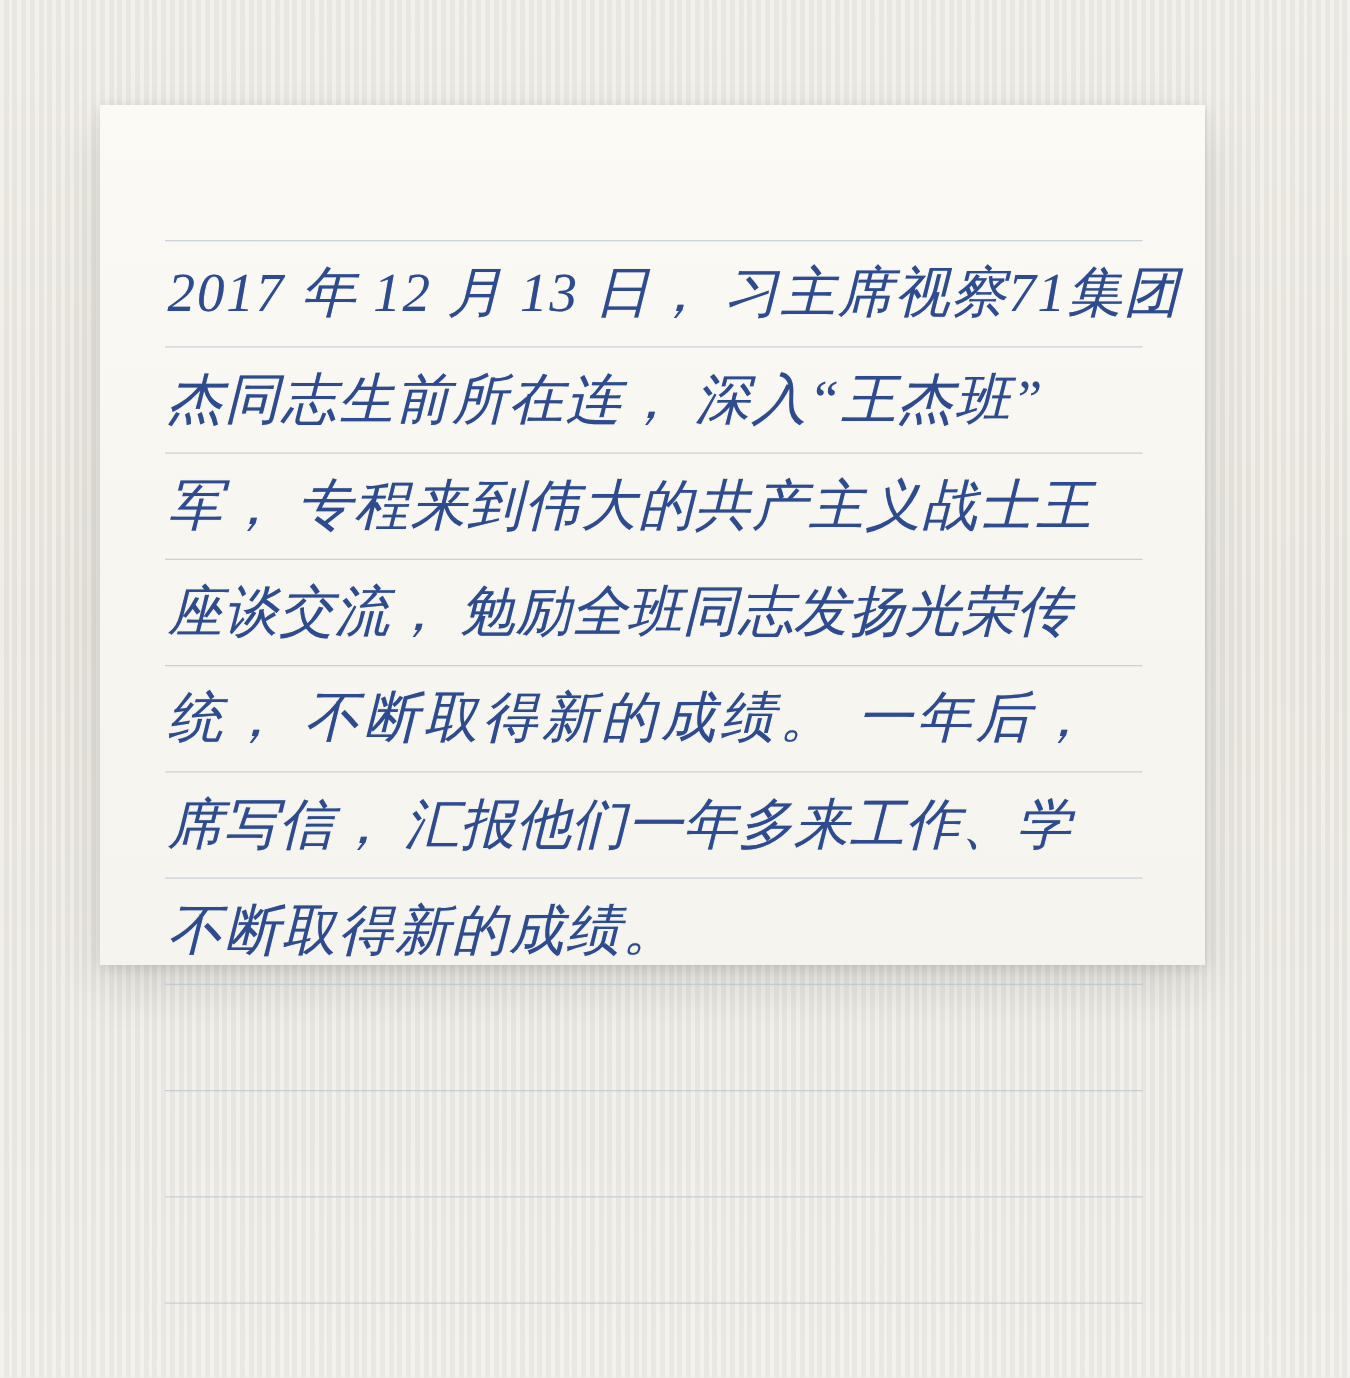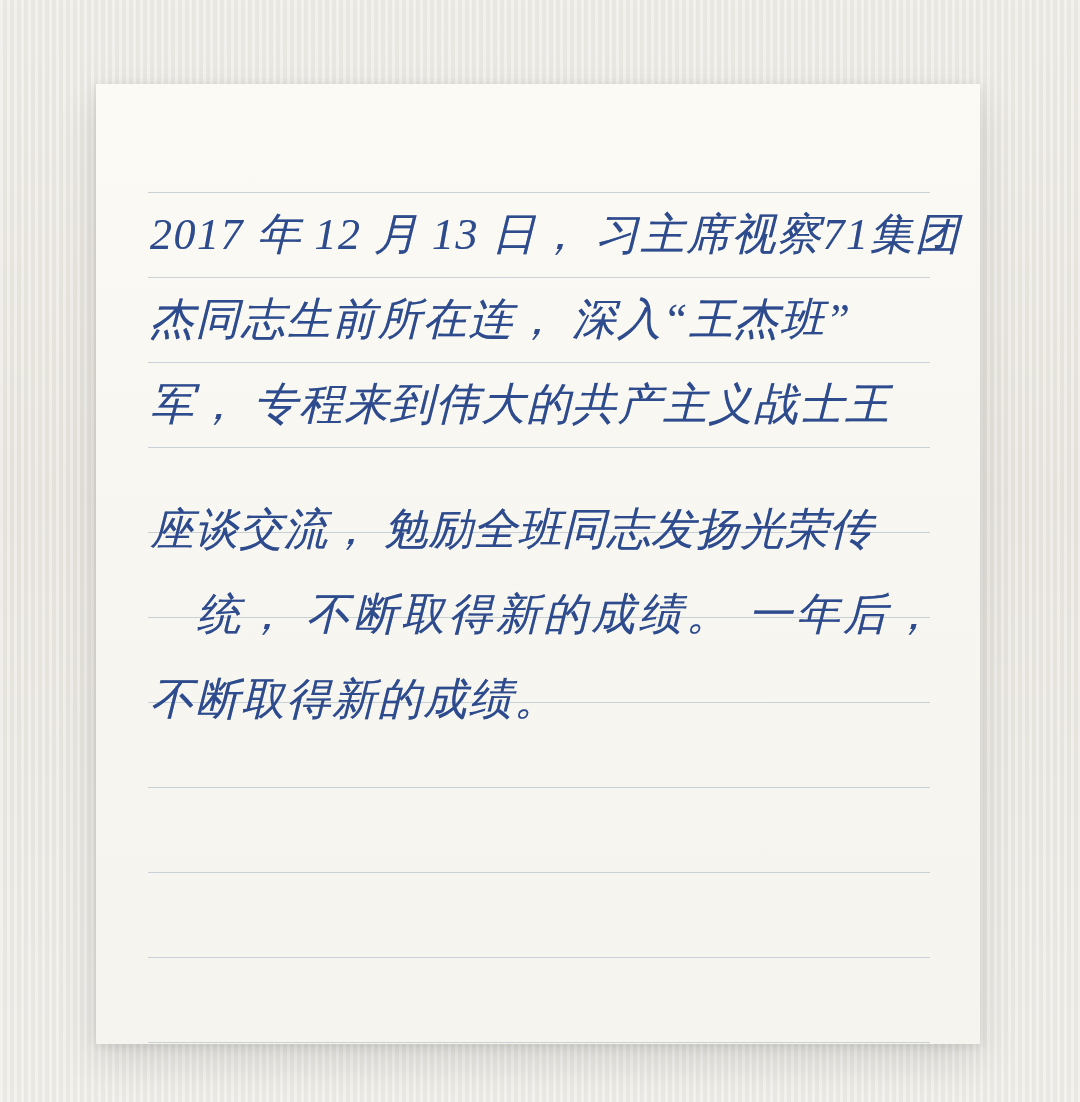--- a/index.html
+++ b/index.html
@@ -22,24 +22,24 @@
       repeating-linear-gradient(90deg,
         rgba(255,255,255,0.35) 0px,
         rgba(255,255,255,0.35) 3px,
         rgba(0,0,0,0.012) 3px,
         rgba(0,0,0,0.012) 7px),
       linear-gradient(180deg, #eceae4 0%, #e7e4dd 45%, #ecebe6 100%);
   }
 
   .sheet {
     position: absolute;
-    left: 96px;
+    left: 80px;
     top: 84px;
     width: 884px;
-    height: 960px;
+    height: 688px;
     background:
       linear-gradient(180deg, #fbfaf5 0%, #f7f6f0 50%, #f5f4ee 100%);
     box-shadow:
       0 2px 10px rgba(0,0,0,0.10),
       0 18px 38px rgba(0,0,0,0.10);
   }
 
   
   .rules {
     position: absolute;
@@ -75,25 +75,23 @@
     padding-left: 2px;
     font-style: italic;
     font-weight: 500;
     text-shadow: 0 0 0.6px rgba(45,75,141,0.45);
   }
   .line.indent {
     padding-left: 16px;
   }
   .line.spread {
     letter-spacing: 3.5px;
-    text-align: right;
   }
   .line.tight {
     letter-spacing: 0.5px;
-    margin-top: 40px;
   }
 </style>
 </head>
 <body>
 
 <div class="backdrop"></div>
 
 <div class="sheet">
 
   <div class="rules">
@@ -109,16 +107,17 @@
     <div class="rule" style="top:765px"></div>
     <div class="rule" style="top:850px"></div>
   </div>
 
   <div class="text-block">
     <div class="line">2017 年 12 月 13 日， 习主席视察71集团</div>
     <div class="line">杰同志生前所在连， 深入“王杰班”</div>
     <div class="line">军， 专程来到伟大的共产主义战士王</div>
     <div class="line tight">座谈交流， 勉励全班同志发扬光荣传</div>
     <div class="line spread">统， 不断取得新的成绩。 一年后，</div>
+    <div class="line tight">席写信， 汇报他们一年多来工作、学</div>
     <div class="line">不断取得新的成绩。</div>
   </div>
 
 </div>
 
 </body></html>

